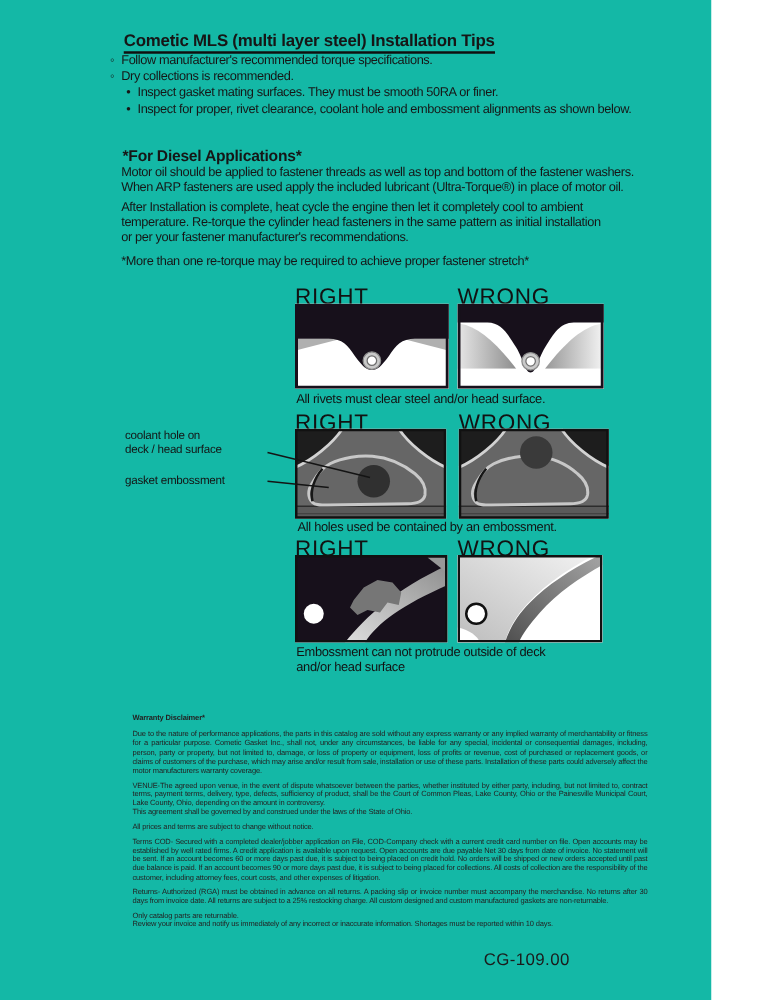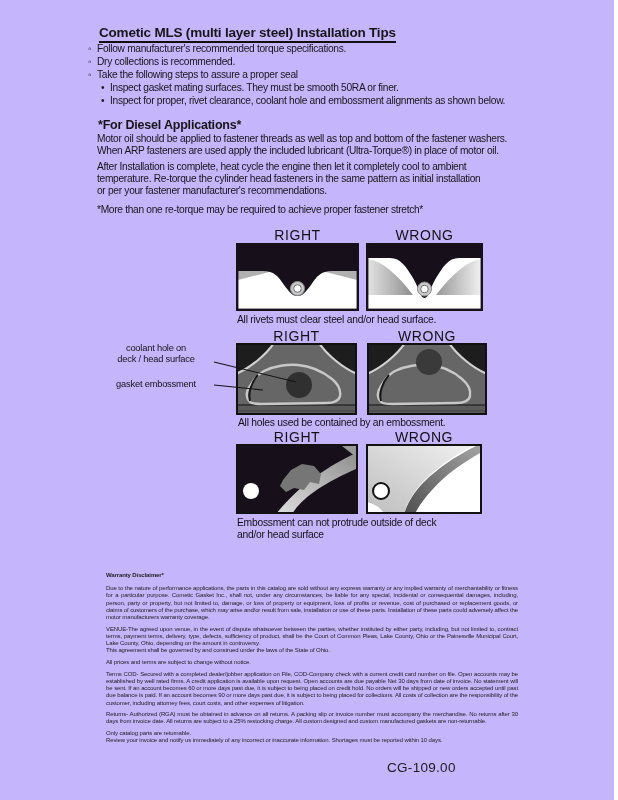--- a/index.html
+++ b/index.html
@@ -1,17 +1,17 @@
 <!DOCTYPE html>
 <html><head>
 <meta charset="utf-8">
 <style>
   html,body{margin:0;padding:0;background:#fff;}
   .page{
-    position:relative;width:614px;height:800px;background:#c4b5fd;overflow:hidden;
+    position:relative;width:569px;height:800px;background:#14b8a6;overflow:hidden;
     font-family:"Liberation Sans","DejaVu Sans",sans-serif;color:#161616;
   }
   .abs{position:absolute;}
   .preline{white-space:pre-line;}
   .nowrap{white-space:nowrap;}
 
   .doc-title{
     left:99px;top:25px;font-size:13.5px;font-weight:bold;letter-spacing:-0.2px;
     border-bottom:2px solid #101010;padding-bottom:1px;
   }
@@ -19,43 +19,42 @@
   .tips-list .li{white-space:nowrap;}
   .tips-list .li .marker{display:inline-block;width:9px;}
   .tips-list .sub{padding-left:13px;}
 
   .diesel-heading{left:98px;top:118px;font-size:12.5px;font-weight:bold;letter-spacing:-0.2px;}
   .body-para{left:97px;font-size:10.2px;letter-spacing:-0.3px;line-height:12.2px;width:450px;}
   .p1{top:133px;}
   .p2{top:161px;}
   .p3{top:204px;}
 
-  .fig-label{font-size:14px;letter-spacing:0.6px;color:#121212;text-align:center;}
+  .fig-label{font-size:18px;letter-spacing:0.6px;color:#121212;}
   .fig-box{background:#fff;}
   .fig-box svg{display:block;width:100%;height:100%;}
   .caption{font-size:10.3px;letter-spacing:-0.25px;color:#121212;line-height:11.5px;}
 
-  .annot{font-size:9.3px;letter-spacing:-0.2px;line-height:11px;text-align:center;color:#141414;}
+  .annot{font-size:9.3px;letter-spacing:-0.2px;line-height:11px;text-align:left;color:#141414;}
 
   .disclaimer{left:106px;top:572px;width:412px;font-size:6px;letter-spacing:-0.12px;line-height:7.2px;color:#232323;}
   .disclaimer .dh{font-weight:bold;margin:0 0 6px 0;}
   .disclaimer p{margin:0 0 4.5px 0;text-align:justify;}
   .footer-code{left:387px;top:760px;font-size:13.5px;letter-spacing:0.3px;color:#1b1b1b;}
 </style>
 </head>
 <body>
 
 <div class="page">
 
   <div class="abs doc-title nowrap">Cometic MLS (multi layer steel) Installation Tips</div>
 
   <div class="abs tips-list">
     <div class="li"><span class="marker">◦</span><span>Follow manufacturer's recommended torque specifications.</span></div>
     <div class="li"><span class="marker">◦</span><span>Dry collections is recommended.</span></div>
-    <div class="li"><span class="marker">◦</span><span>Take the following steps to assure a proper seal</span></div>
     <div class="li sub"><span class="marker">•</span><span>Inspect gasket mating surfaces.  They must be smooth 50RA or finer.</span></div>
     <div class="li sub"><span class="marker">•</span><span>Inspect for proper, rivet clearance, coolant hole and embossment alignments as shown below.</span></div>
   </div>
 
   <div class="abs diesel-heading nowrap">*For Diesel Applications*</div>
   <div class="abs body-para p1 preline">Motor oil should be applied to fastener threads as well as top and bottom of the fastener washers.
 When ARP fasteners are used apply the included lubricant (Ultra-Torque®) in place of motor oil.</div>
   <div class="abs body-para p2 preline">After Installation is complete, heat cycle the engine then let it completely cool to ambient
 temperature. Re-torque the cylinder head fasteners in the same pattern as initial installation
 or per your fastener manufacturer's recommendations.</div>

